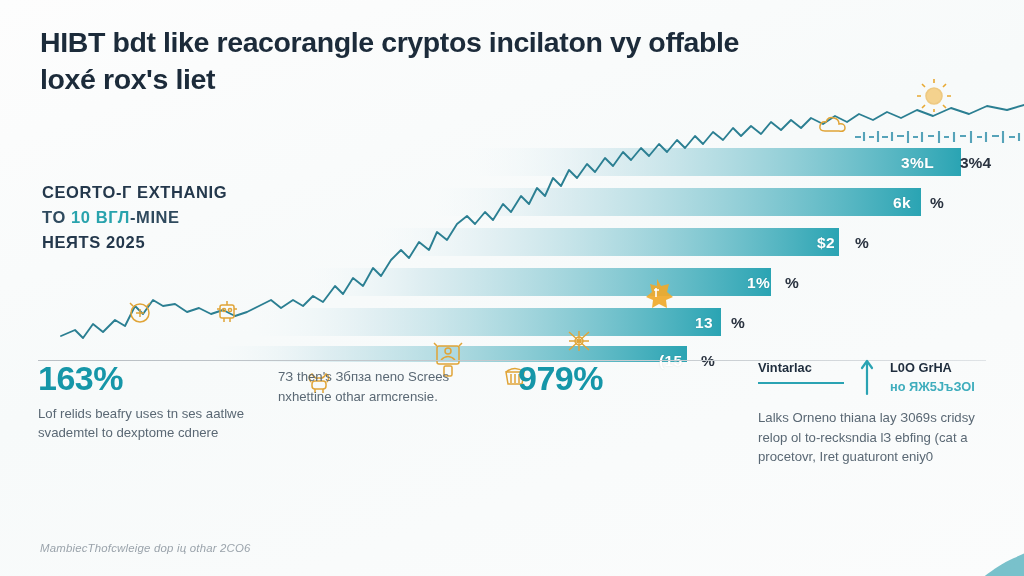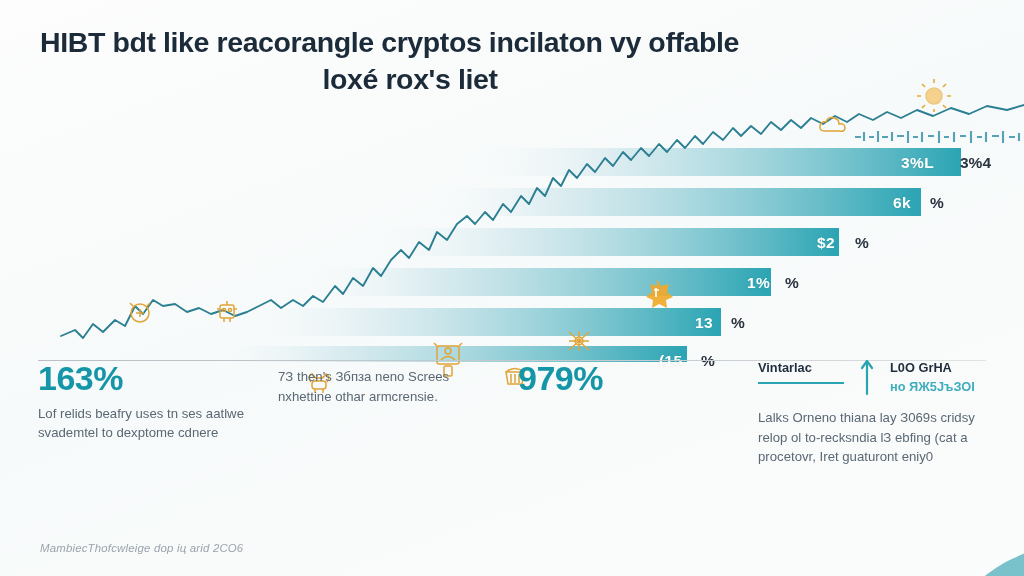--- a/index.html
+++ b/index.html
@@ -15,21 +15,21 @@
   .blob{position:absolute;pointer-events:none;}
   #blob-tl{left:-52px;top:-74px;width:210px;height:190px;}
   #blob-br{right:-40px;bottom:-58px;width:200px;height:150px;}
 
   
   #headline{
     position:absolute;left:40px;top:24px;width:740px;
     font-size:28.5px;font-weight:bold;line-height:1.30;
     color:#1c2b3a;letter-spacing:-0.4px;
   }
-  #headline .l2{display:block;text-align:center;}
+  #headline .l2{display:block;}
 
   
   #kicker{position:absolute;left:42px;top:180px;width:280px;}
   #kicker div{font-size:16.5px;font-weight:bold;line-height:1.50;letter-spacing:.6px;}
   .k1{color:#24384c;}
   .k2{color:#2f4a5e;}
   .k2 .tealbit{color:#29a3ad;}
   .k3{color:#24384c;}
 
   
@@ -90,20 +90,25 @@
   <svg class="blob" id="blob-br" viewBox="0 0 200 150">
     <path d="M200,150 H0 C26,126 48,112 78,110 C110,108 122,86 150,74 C172,64 188,58 200,44 Z" fill="#54b0bd" opacity=".78"></path>
     <path d="M200,150 H52 C76,132 96,124 122,120 C150,116 162,100 182,92 C190,88 196,86 200,82 Z" fill="#1f93a2" opacity=".80"></path>
   </svg>
 
   <div id="headline">
     <span>HIBT bdt like reacorangle cryptos incilaton vy offable</span>
     <span class="l2">loxé rox's liet</span>
   </div>
 
+  <div id="kicker">
+    <div class="k1">CEORTO-Г EXTHANIG</div>
+    <div class="k2"><span>TO </span><span class="tealbit">10 ВГЛ</span><span>-MINE</span></div>
+    <div class="k3">HEЯTS 2025</div>
+  </div>
 
   <div id="chartwrap">
 
     <svg id="bars" viewBox="0 0 1024 262" preserveAspectRatio="none">
       <defs>
         <linearGradient id="bg1" x1="0" y1="0" x2="1" y2="0">
           <stop offset="0" stop-color="#ffffff" stop-opacity="0"></stop>
           <stop offset=".30" stop-color="#cfe6ec" stop-opacity=".55"></stop>
           <stop offset="1" stop-color="#2aa4b3" stop-opacity="1"></stop>
         </linearGradient>
@@ -253,14 +258,14 @@
         </svg>
         <div class="rhs">
           <span>L0O GrHA</span>
           <span class="sub2">но ЯЖ5ЈъЗОІ</span>
         </div>
       </div>
       <div class="stat-cap" style="margin-top:12px;">Lalks Orneno thiana lay З069ѕ cridsy relop ol to-recksndia lЗ ebfing (cat a procetovr, Іret guaturont eniy0</div>
     </div>
   </div>
 
-  <div id="footer">MambiecТhofcwleige dop iц arid 2СО6</div>
+  <div id="footer">MambiecТhofcwleige dop iц othar 2СО6</div>
 </div>
 
 </body></html>

